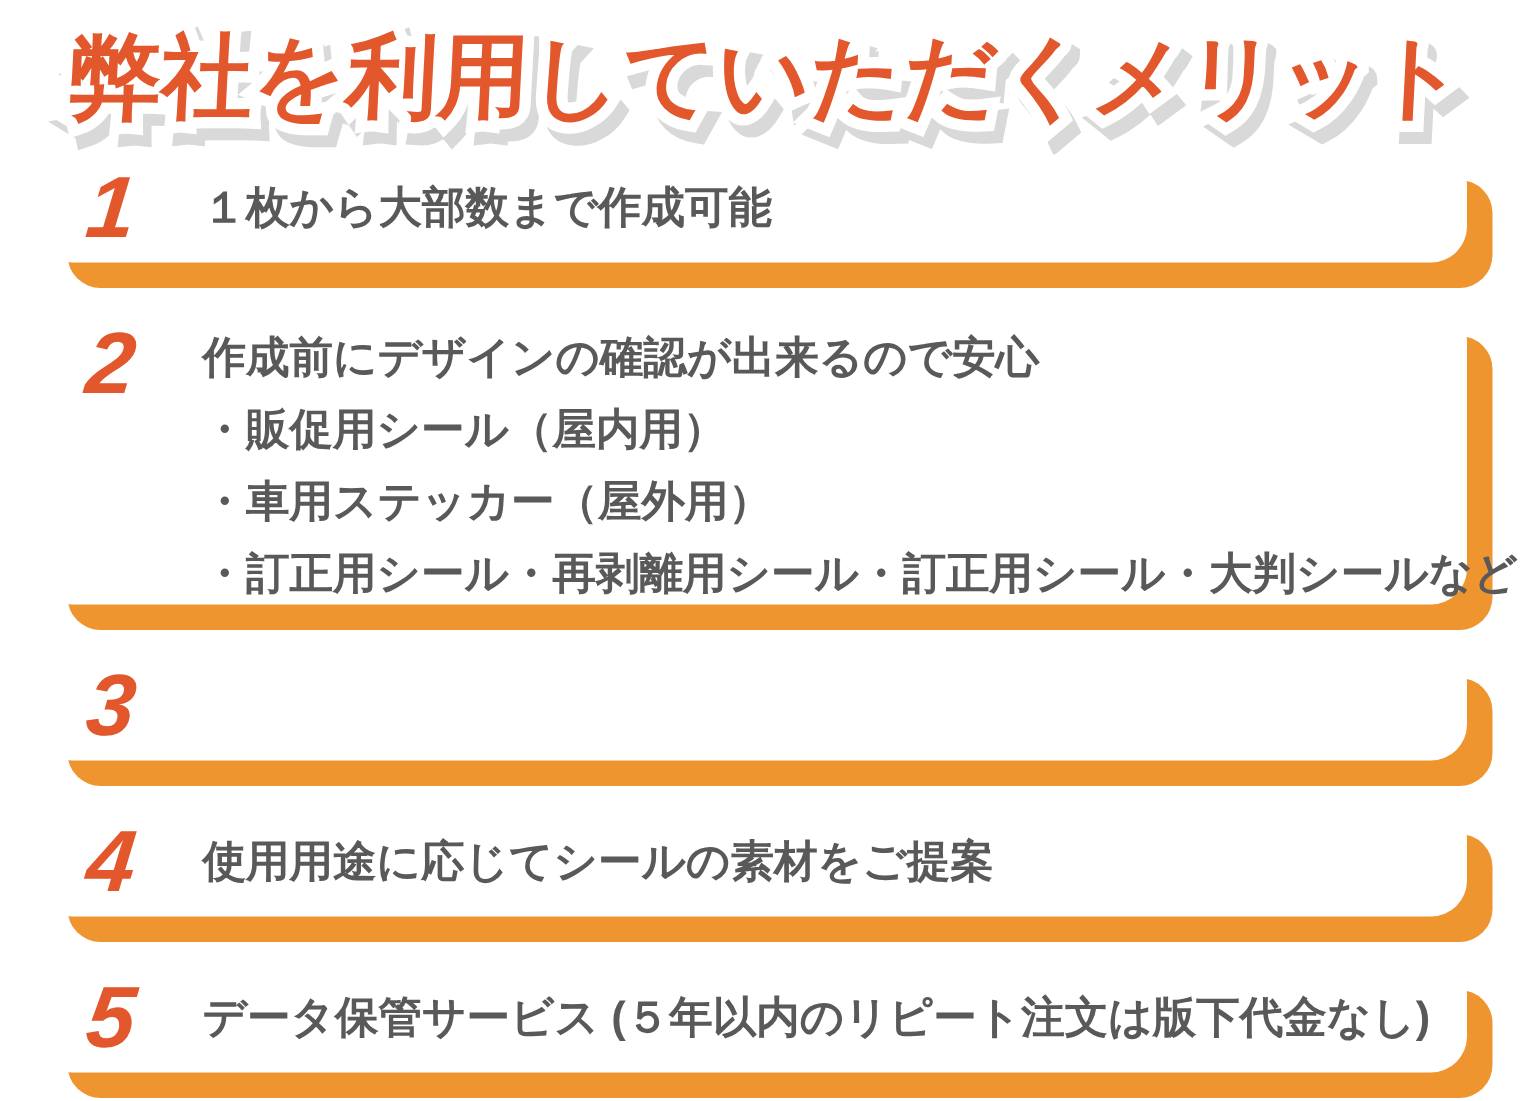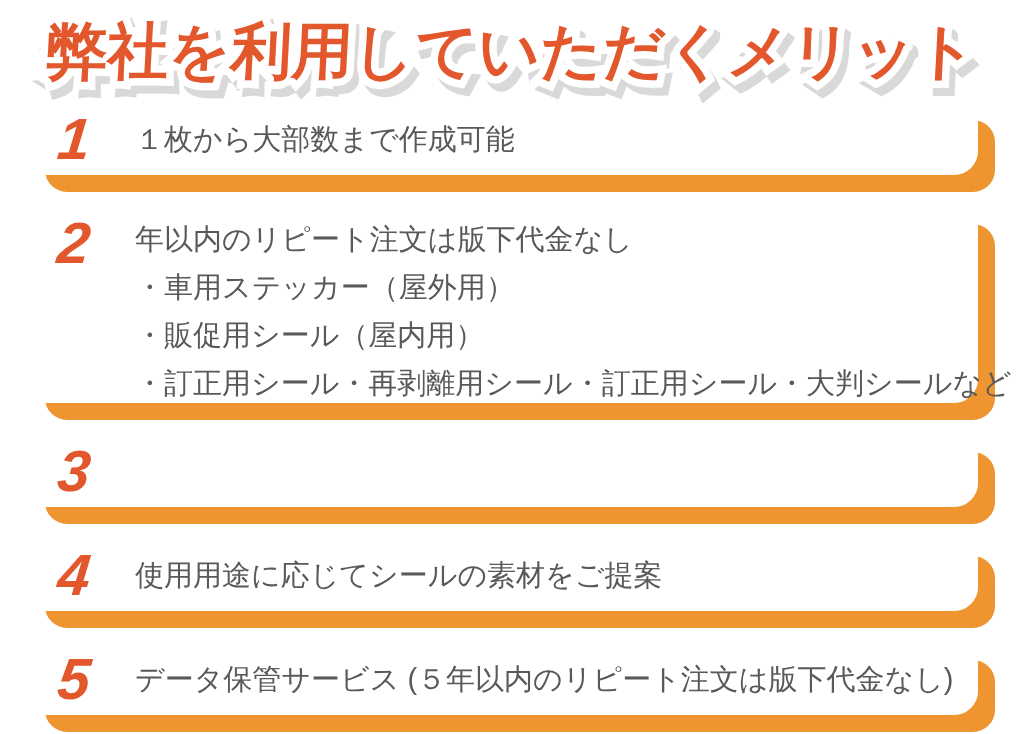--- a/index.html
+++ b/index.html
@@ -109,20 +109,21 @@
 
   .content {
     flex: 1 1 auto;
     font-size: 29px;
     color: var(--text);
     font-weight: 500;
   }
   .line {
     white-space: nowrap;
     line-height: 36px;
+    font-weight: bold;
   }
   .multi .line { line-height: 48px; }
 </style>
 </head>
 <body>
 
 <div class="page">
 
   <div class="title">
     <span class="t-layer t-shadow" aria-hidden="true">弊社を利用していただくメリット</span>
@@ -136,23 +137,23 @@
       <div class="content">
         <div class="line">１枚から大部数まで作成可能</div>
       </div>
     </div>
   </div>
 
   <div class="card">
     <div class="card-inner multi">
       <span class="num">2</span>
       <div class="content">
-        <div class="line">年以内のリピート注文は版下代金なし</div>
+        <div class="line">作成前にデザインの確認が出来るので安心</div>
+        <div class="line">・販促用シール（屋内用）</div>
         <div class="line">・車用ステッカー（屋外用）</div>
-        <div class="line">・販促用シール（屋内用）</div>
         <div class="line">・訂正用シール・再剥離用シール・訂正用シール・大判シールなど</div>
       </div>
     </div>
   </div>
 
   <div class="card">
     <div class="card-inner single">
       <span class="num">3</span>
     </div>
   </div>

